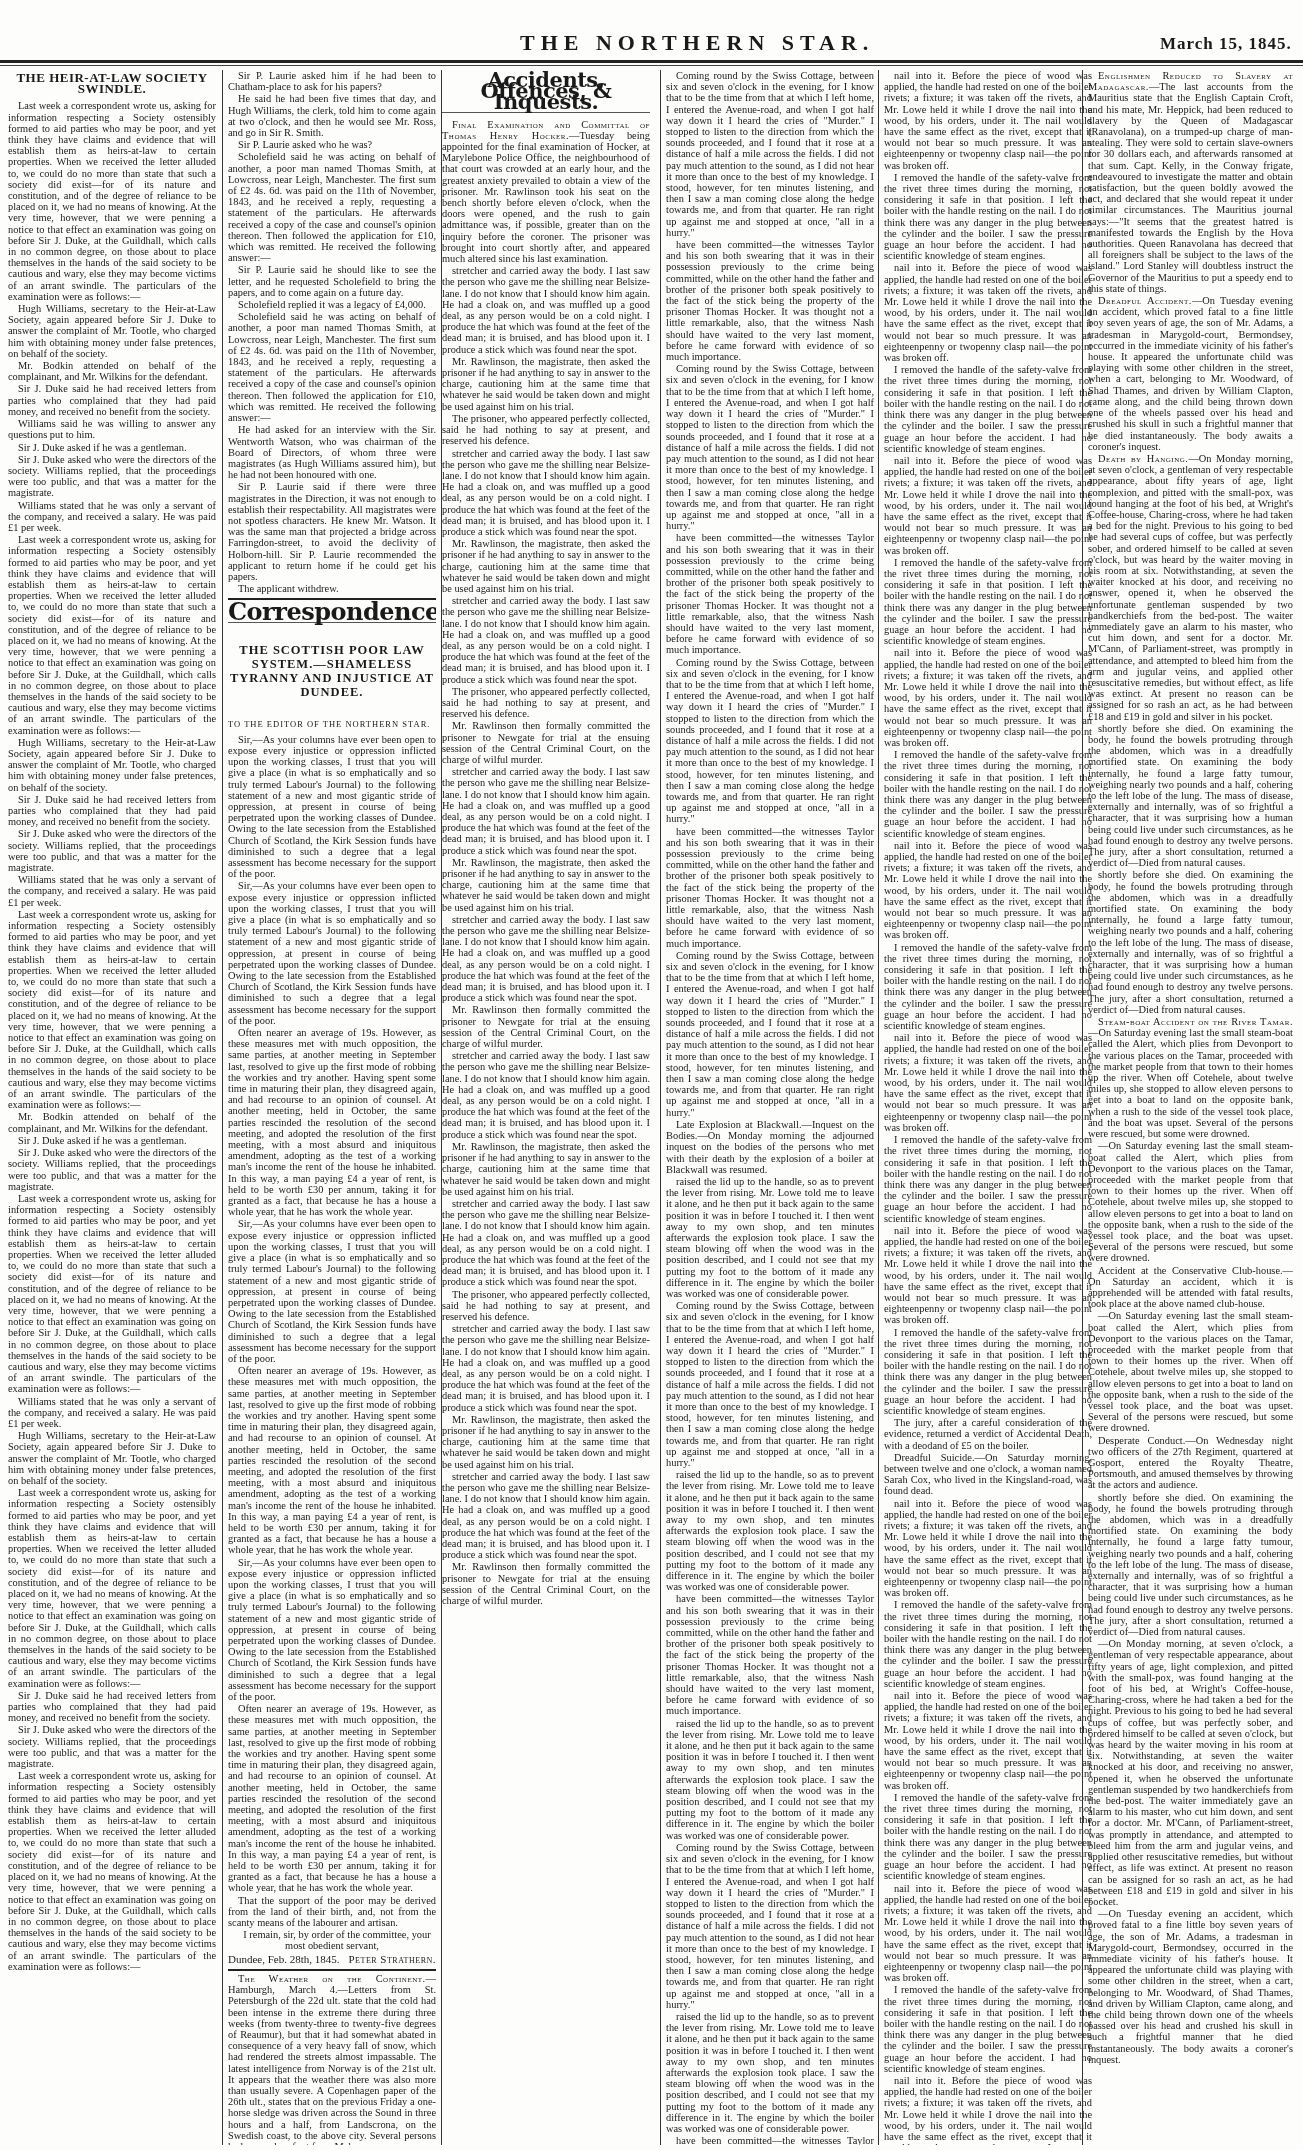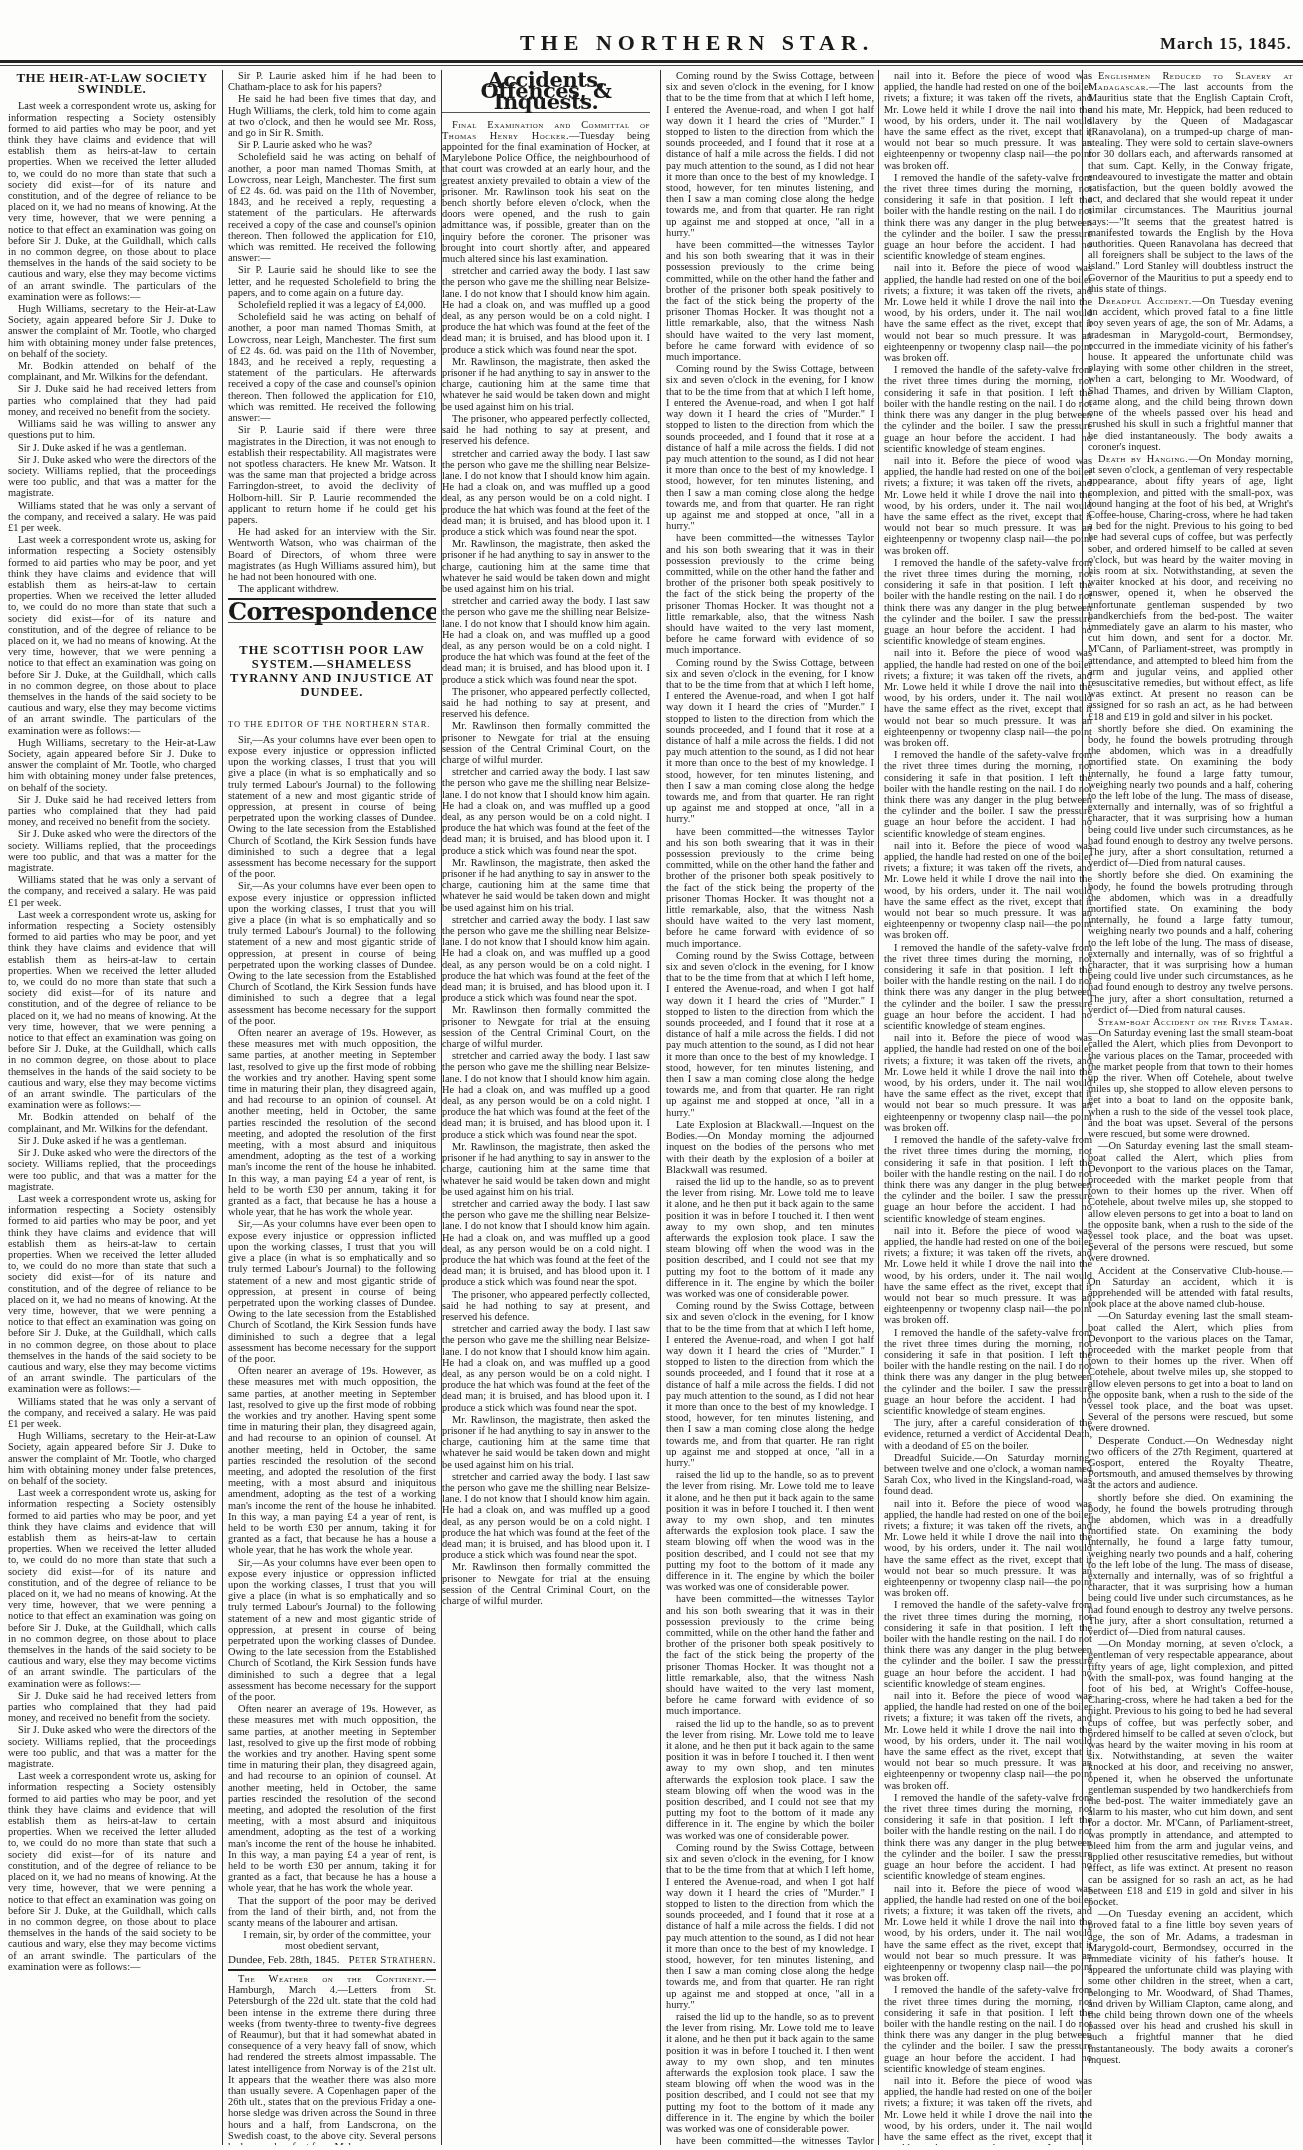--- a/index.html
+++ b/index.html
@@ -68,22 +68,22 @@
   <div class="col-rule" style="left:222px;"></div>
 
   <div class="col" style="left:228px;">
     <p>Sir P. Laurie asked him if he had been to Chatham-place to ask for his papers?</p>
     <p>He said he had been five times that day, and Hugh Williams, the clerk, told him to come again at two o'clock, and then he would see Mr. Ross, and go in Sir R. Smith.</p>
     <p>Sir P. Laurie asked who he was?</p>
     <p>Scholefield said he was acting on behalf of another, a poor man named Thomas Smith, at Lowcross, near Leigh, Manchester. The first sum of £2 4s. 6d. was paid on the 11th of November, 1843, and he received a reply, requesting a statement of the particulars. He afterwards received a copy of the case and counsel's opinion thereon. Then followed the application for £10, which was remitted. He received the following answer:—</p>
     <p>Sir P. Laurie said he should like to see the letter, and he requested Scholefield to bring the papers, and to come again on a future day.</p>
     <p>Scholefield replied it was a legacy of £4,000.</p>
     <p>Scholefield said he was acting on behalf of another, a poor man named Thomas Smith, at Lowcross, near Leigh, Manchester. The first sum of £2 4s. 6d. was paid on the 11th of November, 1843, and he received a reply, requesting a statement of the particulars. He afterwards received a copy of the case and counsel's opinion thereon. Then followed the application for £10, which was remitted. He received the following answer:—</p>
+    <p>He had asked for an interview with the Sir. Wentworth Watson, who was chairman of the Board of Directors, of whom three were magistrates (as Hugh Williams assured him), but he had not been honoured with one.</p>
     <p>Sir P. Laurie said if there were three magistrates in the Direction, it was not enough to establish their respectability. All magistrates were not spotless characters. He knew Mr. Watson. It was the same man that projected a bridge across Farringdon-street, to avoid the declivity of Holborn-hill. Sir P. Laurie recommended the applicant to return home if he could get his papers.</p>
-    <p>He had asked for an interview with the Sir. Wentworth Watson, who was chairman of the Board of Directors, of whom three were magistrates (as Hugh Williams assured him), but he had not been honoured with one.</p>
     <p>The applicant withdrew.</p>
     <div class="section-rule"></div>
     <div class="blackletter">Correspondence.</div>
     <div class="section-rule thin"></div>
     <div class="subhead">THE SCOTTISH POOR LAW SYSTEM.—SHAMELESS TYRANNY AND INJUSTICE AT DUNDEE.</div>
     <div class="smallcaps-center">TO THE EDITOR OF THE NORTHERN STAR.</div>
     <p>Sir,—As your columns have ever been open to expose every injustice or oppression inflicted upon the working classes, I trust that you will give a place (in what is so emphatically and so truly termed Labour's Journal) to the following statement of a new and most gigantic stride of oppression, at present in course of being perpetrated upon the working classes of Dundee. Owing to the late secession from the Established Church of Scotland, the Kirk Session funds have diminished to such a degree that a legal assessment has become necessary for the support of the poor.</p>
     <p>Sir,—As your columns have ever been open to expose every injustice or oppression inflicted upon the working classes, I trust that you will give a place (in what is so emphatically and so truly termed Labour's Journal) to the following statement of a new and most gigantic stride of oppression, at present in course of being perpetrated upon the working classes of Dundee. Owing to the late secession from the Established Church of Scotland, the Kirk Session funds have diminished to such a degree that a legal assessment has become necessary for the support of the poor.</p>
     <p>Often nearer an average of 19s. However, as these measures met with much opposition, the same parties, at another meeting in September last, resolved to give up the first mode of robbing the workies and try another. Having spent some time in maturing their plan, they disagreed again, and had recourse to an opinion of counsel. At another meeting, held in October, the same parties rescinded the resolution of the second meeting, and adopted the resolution of the first meeting, with a most absurd and iniquitous amendment, adopting as the test of a working man's income the rent of the house he inhabited. In this way, a man paying £4 a year of rent, is held to be worth £30 per annum, taking it for granted as a fact, that because he has a house a whole year, that he has work the whole year.</p>
     <p>Sir,—As your columns have ever been open to expose every injustice or oppression inflicted upon the working classes, I trust that you will give a place (in what is so emphatically and so truly termed Labour's Journal) to the following statement of a new and most gigantic stride of oppression, at present in course of being perpetrated upon the working classes of Dundee. Owing to the late secession from the Established Church of Scotland, the Kirk Session funds have diminished to such a degree that a legal assessment has become necessary for the support of the poor.</p>

